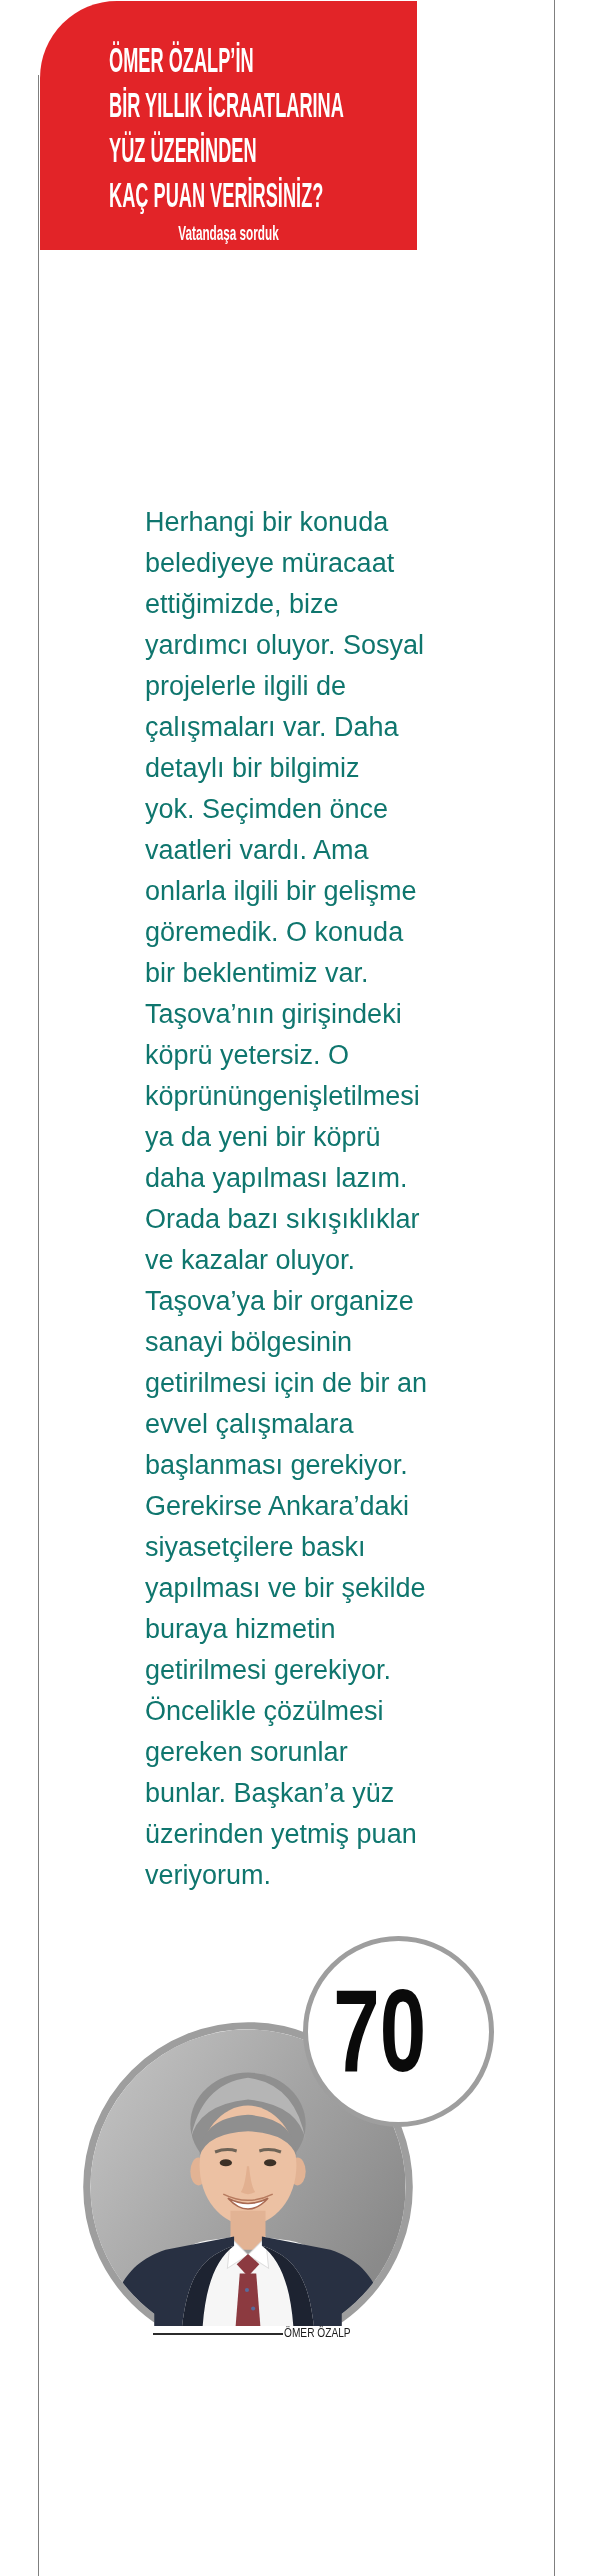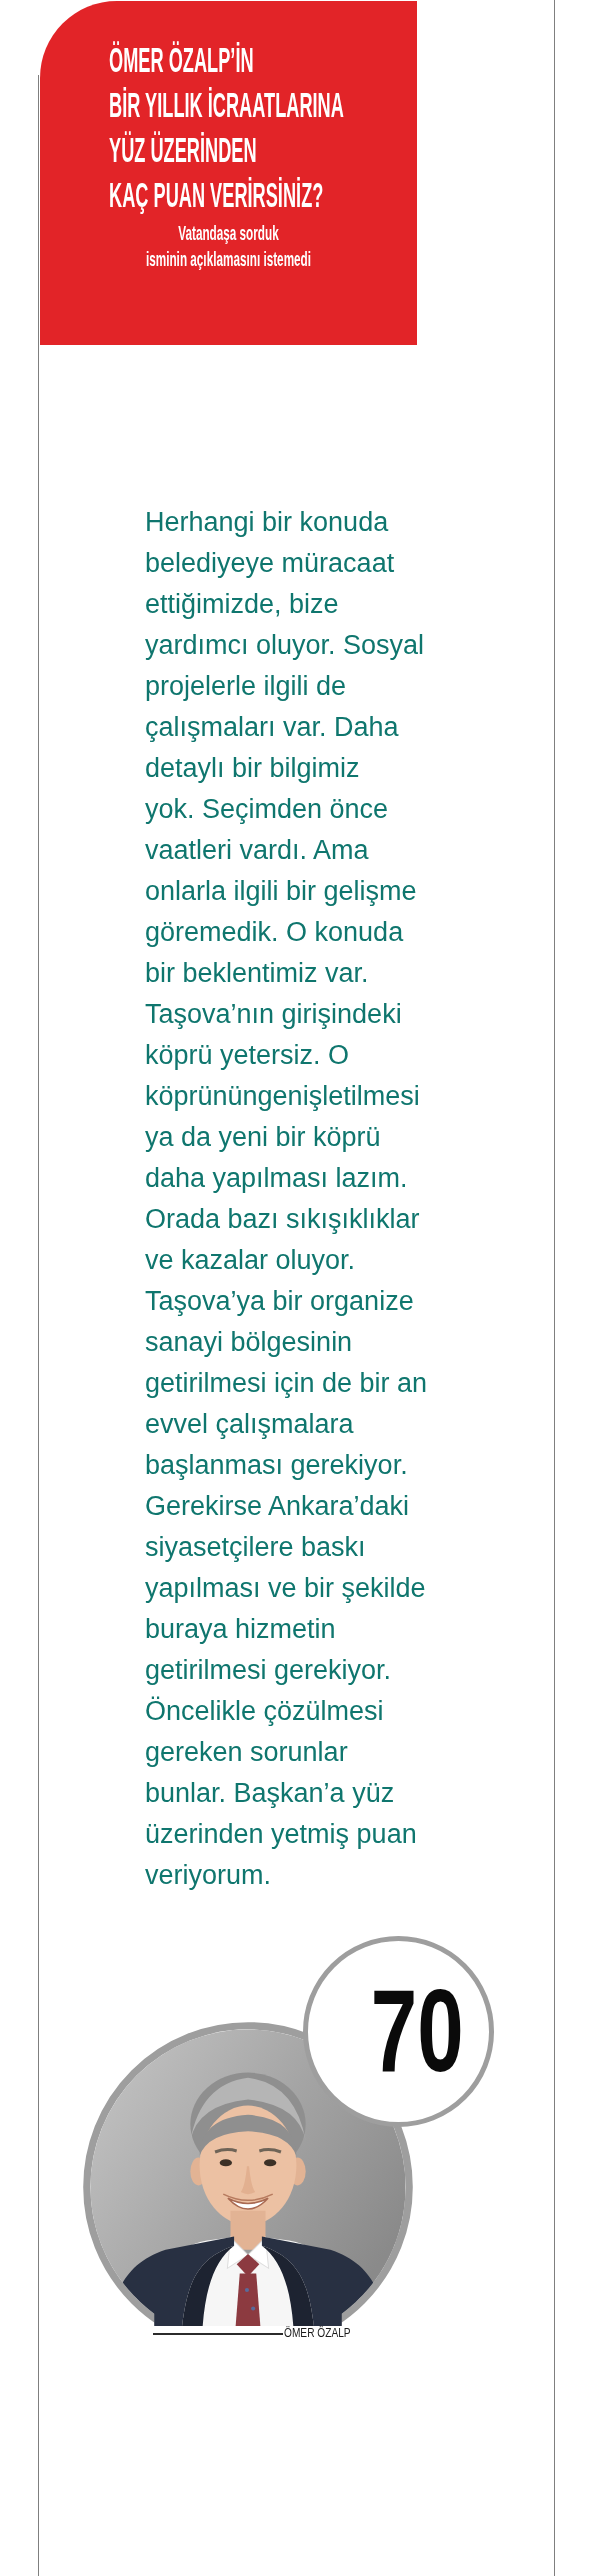--- a/index.html
+++ b/index.html
@@ -8,21 +8,21 @@
     width:592px;height:2799px;
     background:#ffffff;
     font-family:"Liberation Sans","DejaVu Sans",sans-serif;
     overflow:hidden;
   }
   .rule{position:absolute;width:1px;background:#7f7f7f;}
   .rule.left{left:38px;top:75px;height:2724px;}
   .rule.right{left:554px;top:0px;height:2799px;}
 
   .banner{
-    position:absolute;left:40px;top:1px;width:377px;height:344px;
+    position:absolute;left:40px;top:1px;width:377px;height:249px;
     background:#e22428;border-top-left-radius:77px;
   }
   .banner-title{
     position:absolute;left:69px;top:36px;
     color:#ffffff;font-weight:bold;
     font-size:35px;line-height:45px;
     white-space:pre-line;letter-spacing:0;
     transform:scaleX(0.52);transform-origin:0 0;
     width:567px;
   }
@@ -37,21 +37,21 @@
   .article{
     position:absolute;left:145px;top:502px;width:319px;
     color:#0f766e;font-size:27px;line-height:41px;
     white-space:pre-line;
   }
 
   .badge{
     position:absolute;left:303px;top:1936px;
     width:181px;height:181px;border-radius:50%;
     background:#ffffff;border:5.7px solid #9e9e9e;
-    z-index:3;text-align:right;
+    z-index:3;text-align:left;
   }
   .badge-num{
     display:block;width:100%;line-height:181px;
     font-size:116px;font-weight:bold;color:#0a0a0a;
     transform:scaleX(0.72);transform-origin:50% 0;
   }
 
   .portrait{position:absolute;left:77px;top:2017px;width:342px;height:309px;z-index:2;}
 
   .caption-line{position:absolute;left:153px;top:2333px;width:130px;height:1.5px;background:#2b2b2b;}

